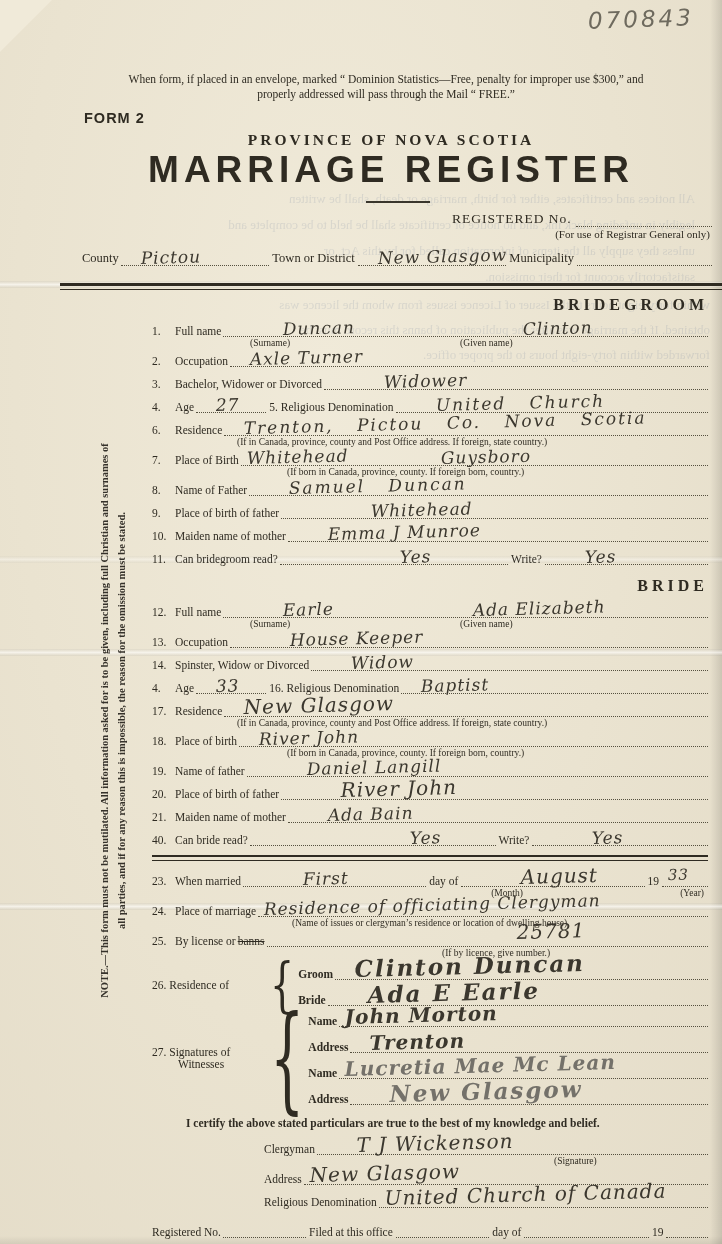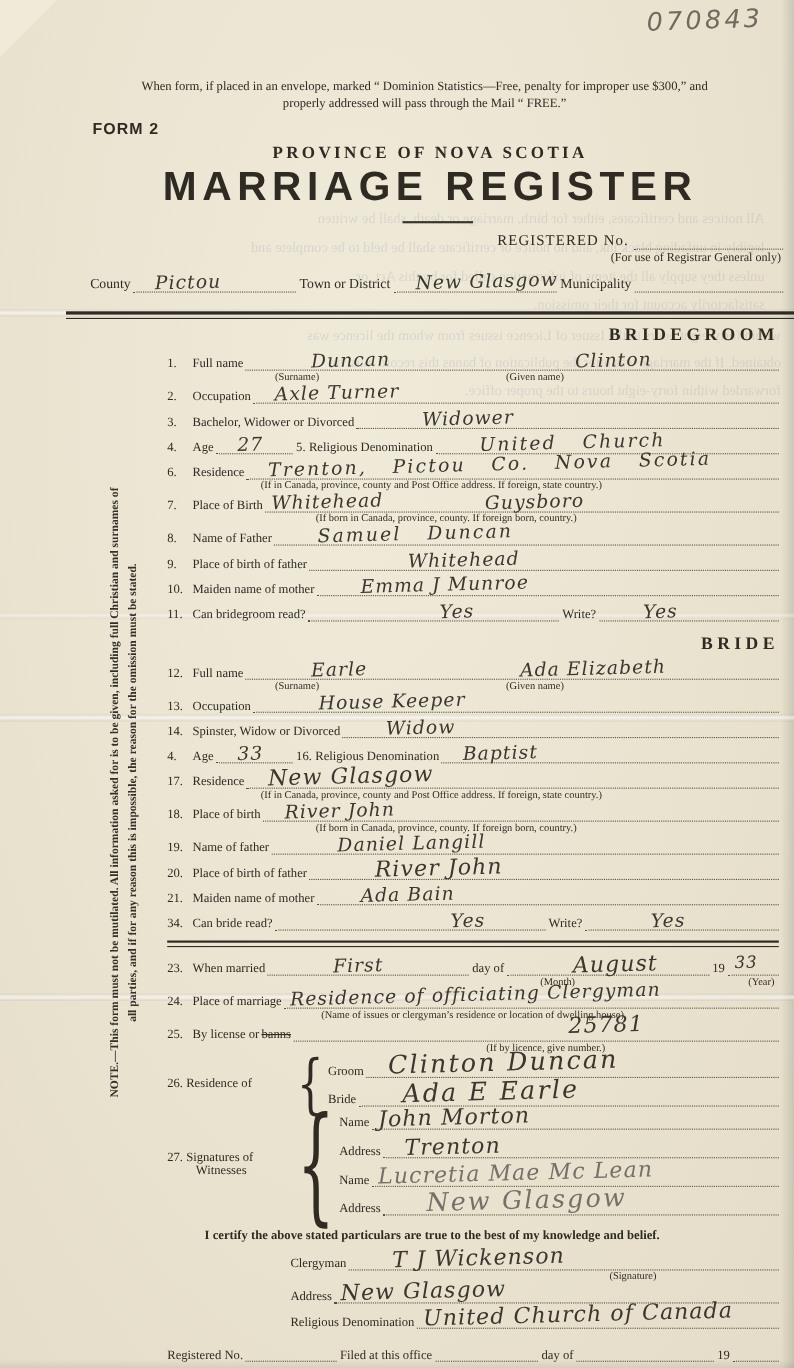--- a/index.html
+++ b/index.html
@@ -73,21 +73,21 @@
   .raised{bottom:2px;}
   .struck{text-decoration:line-through;}
   .dbl-rule{border-top:2.5px solid #2f2b22;border-bottom:1px solid #2f2b22;height:3px;margin-top:9px;}
 
   .sig-block{display:flex;align-items:center;margin-top:4px;}
   .sig-left{flex:none;width:118px;font-size:11.5px;}
   .sig-left .wit2{padding-left:26px;}
   .brace{flex:none;font-family:"DejaVu Serif", serif;color:#2f2b22;margin:0 4px 0 0;}
   .brace.b26{font-size:38px;transform:scaleY(1.55);}
   .brace.b27{font-size:54px;transform:scaleY(2.15);}
-  .sig-col{flex:1;}
+  .sig-col{flex:1;font-weight:bold;}
   .sig-col .row{margin-top:10px;}
   .sig-col .row:first-child{margin-top:0;}
 
   .certify{margin:12px 0 0 34px;font-weight:bold;font-size:11.5px;}
   .clergy .row{margin-left:112px;}
   .office-row{margin-top:14px;}
 </style>
 </head>
 <body>
 
@@ -335,21 +335,21 @@
 
     <div class="row">
       <span class="num">21.</span>
       <span class="lbl">Maiden name of mother</span>
       <span class="fill">
         <span class="hand l40">Ada Bain</span>
       </span>
     </div>
 
     <div class="row">
-      <span class="num">34.</span>
+      <span class="num">40.</span>
       <span class="lbl">Can bride read?</span>
       <span class="fill f14">
         <span class="hand l160">Yes</span>
       </span>
       <span class="mid">Write?</span>
       <span class="fill">
         <span class="hand l60">Yes</span>
       </span>
     </div>
 

